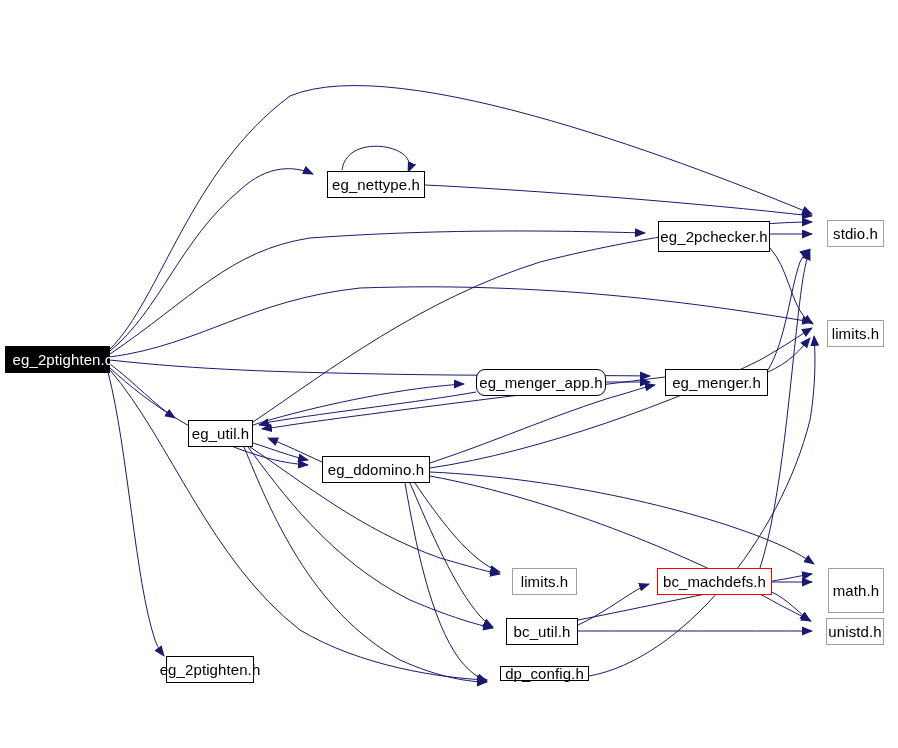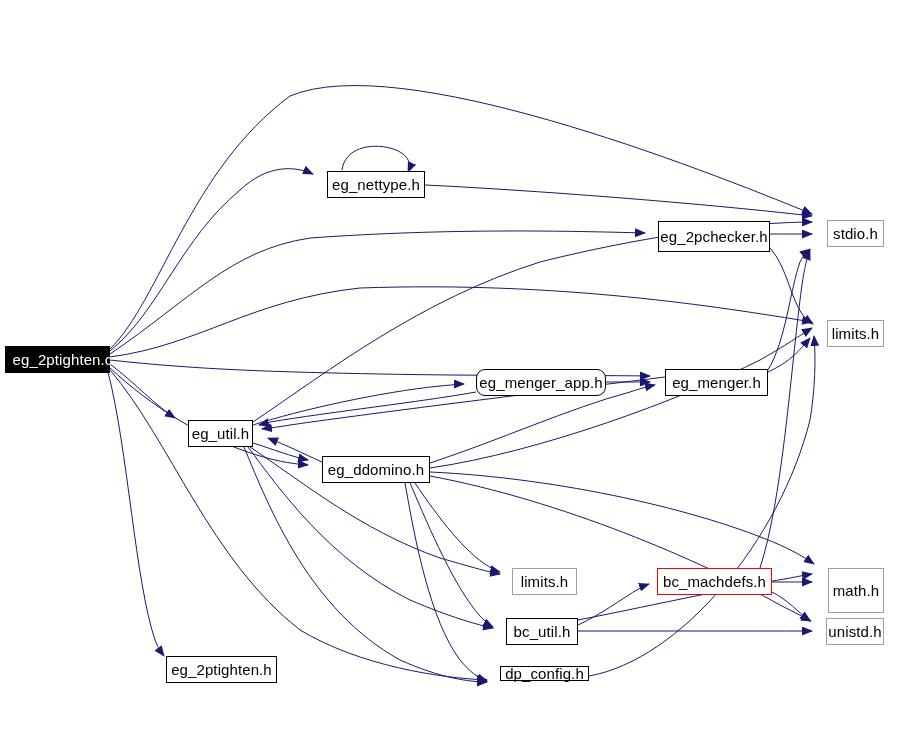--- a/index.html
+++ b/index.html
@@ -150,21 +150,21 @@
       </div>
       <div class="gnode system" style="left: 828px; top: 568px; width: 56px; height: 45px;">
         <span class="label">math.h</span>
       </div>
       <div class="gnode" style="left: 506px; top: 618px; width: 72px; height: 27px;">
         <span class="label">bc_util.h</span>
       </div>
       <div class="gnode system" style="left: 826px; top: 618px; width: 58px; height: 27px;">
         <span class="label">unistd.h</span>
       </div>
-      <div class="gnode" style="left: 166px; top: 656px; width: 111px; height: 27px;">
+      <div class="gnode" style="left: 166px; top: 656px; width: 88px; height: 27px;">
         <span class="label">eg_2ptighten.h</span>
       </div>
       <div class="gnode" style="left: 500px; top: 666px; width: 89px; height: 15px;">
         <span class="label">dp_config.h</span>
       </div>
     </div>
 
 </div>
 
 </body></html>

